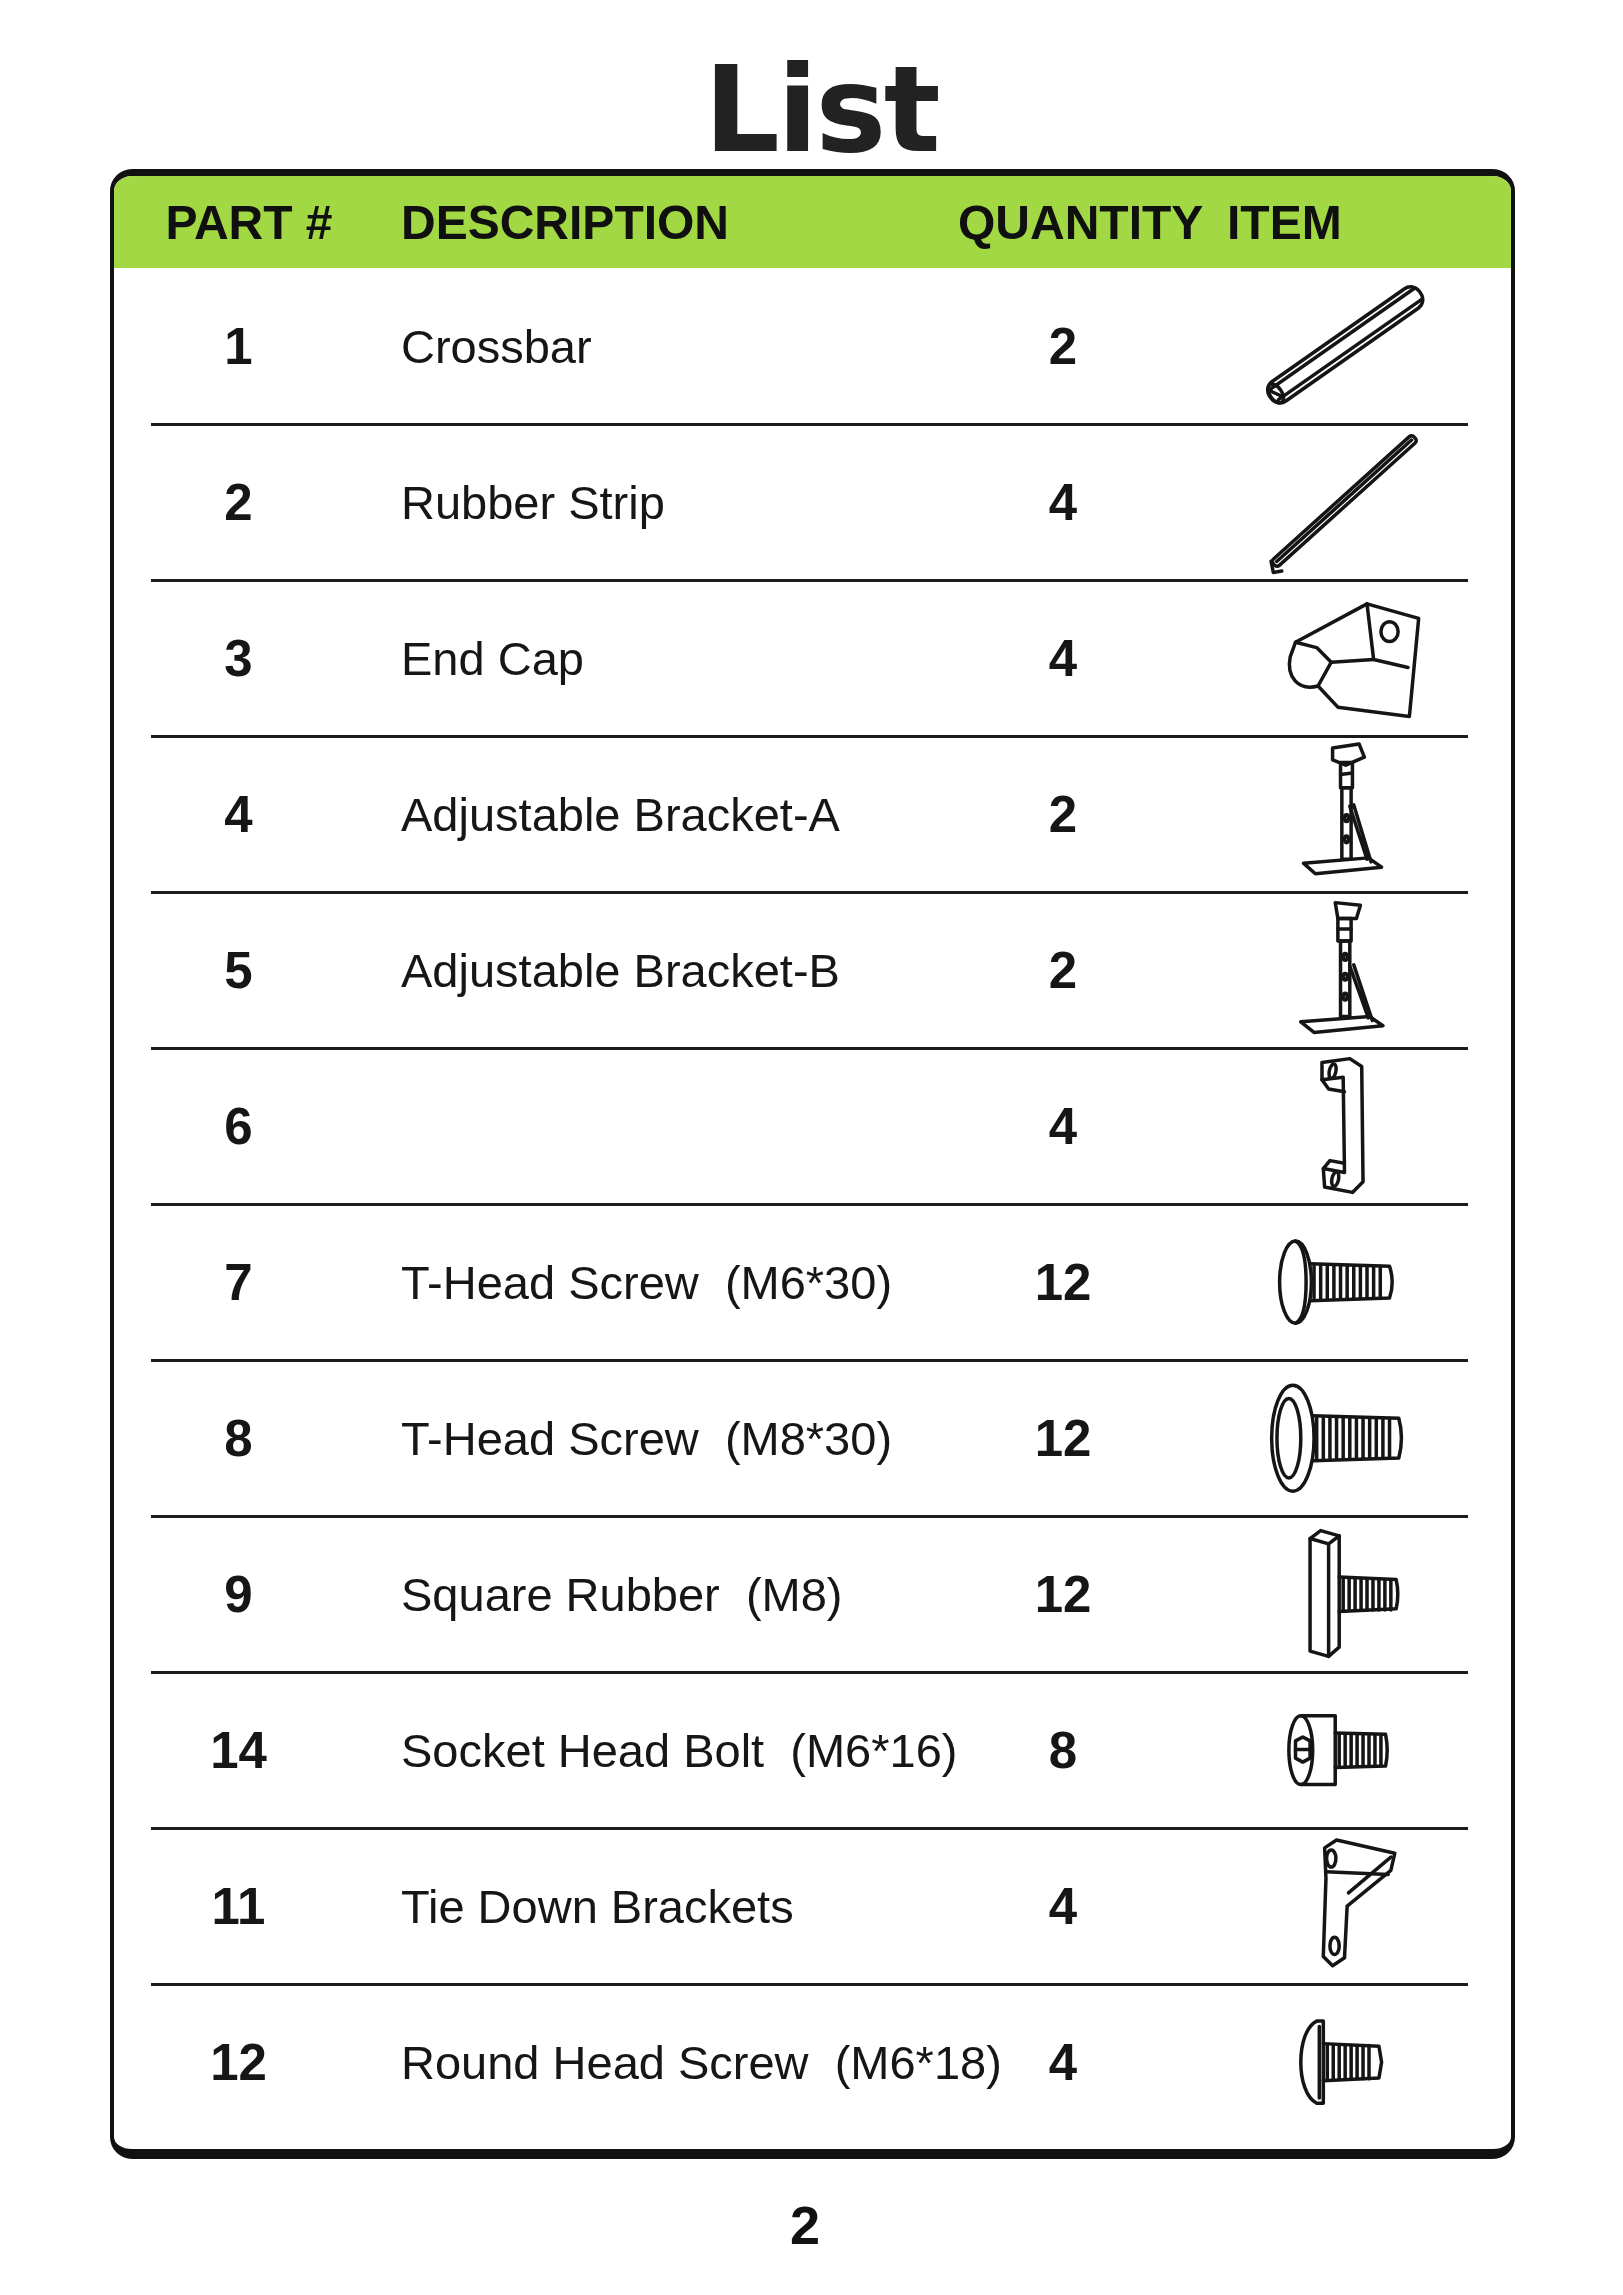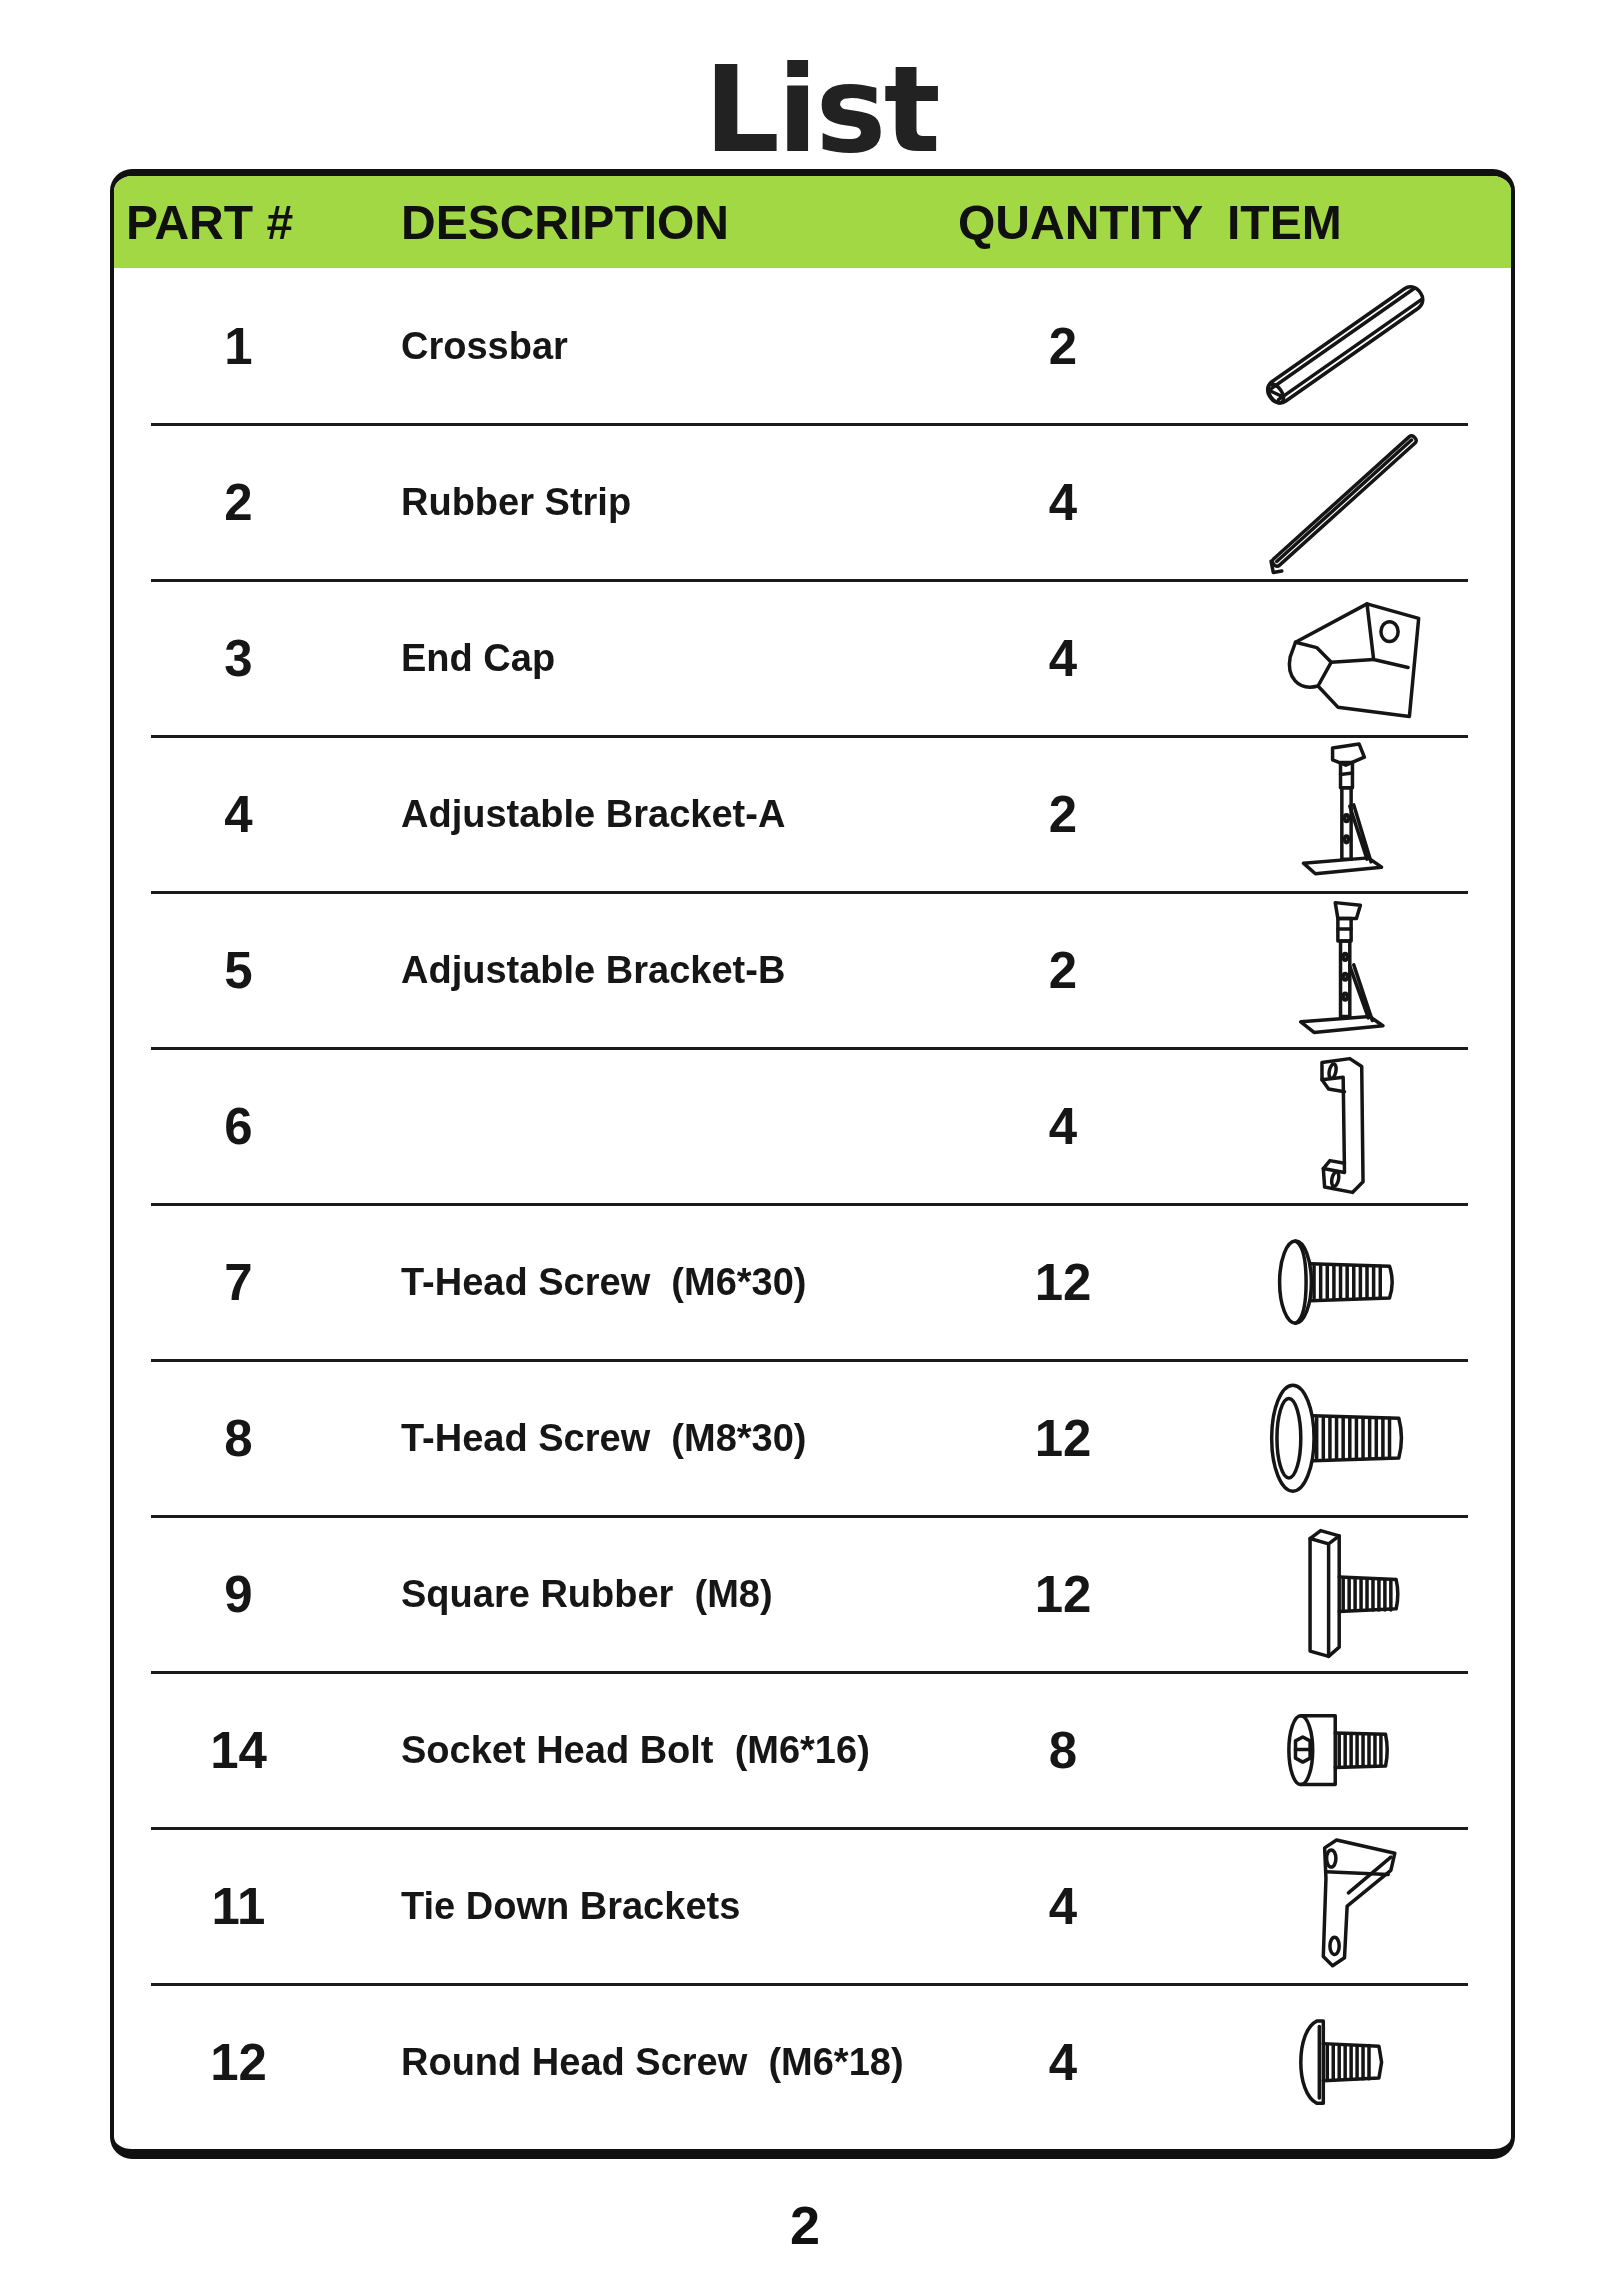--- a/index.html
+++ b/index.html
@@ -37,42 +37,42 @@
     position:relative;
     height:92px;
     background:#A2D843;
   }
   .hcell{
     position:absolute;
     top:50%;transform:translateY(-50%);
     font-size:48px;font-weight:bold;color:#101010;
     white-space:pre;
   }
-  .h-part{left:12px;width:262px;text-align:left;}
+  .h-part{left:4px;width:262px;text-align:center;}
   .h-desc{left:287px;}
   .h-qty{left:844px;width:216px;text-align:center;}
   .h-item{left:1113px;width:236px;}
   .rows{position:relative;}
   .row{
     position:relative;
     height:156px;
   }
   .row + .row::before{
     content:"";
     position:absolute;
     left:37px;right:43px;top:-1.3px;height:3.3px;
     background:#1b1b1b;
   }
   .c-part{
     position:absolute;left:0;width:249px;top:50%;transform:translateY(-50%);
     text-align:center;font-size:51px;font-weight:bold;
   }
   .c-desc{
     position:absolute;left:287px;top:50%;transform:translateY(-50%);
-    font-size:38px;font-weight:bold;white-space:pre;
+    font-size:47px;font-weight:normal;white-space:pre;
   }
   .c-qty{
     position:absolute;left:864px;width:170px;top:50%;transform:translateY(-50%);
     text-align:center;font-size:51px;font-weight:bold;
   }
   .c-item{
     position:absolute;left:1080px;width:301px;height:100%;
     display:flex;align-items:center;justify-content:center;
   }
   .part-art{width:229px;height:149px;}

